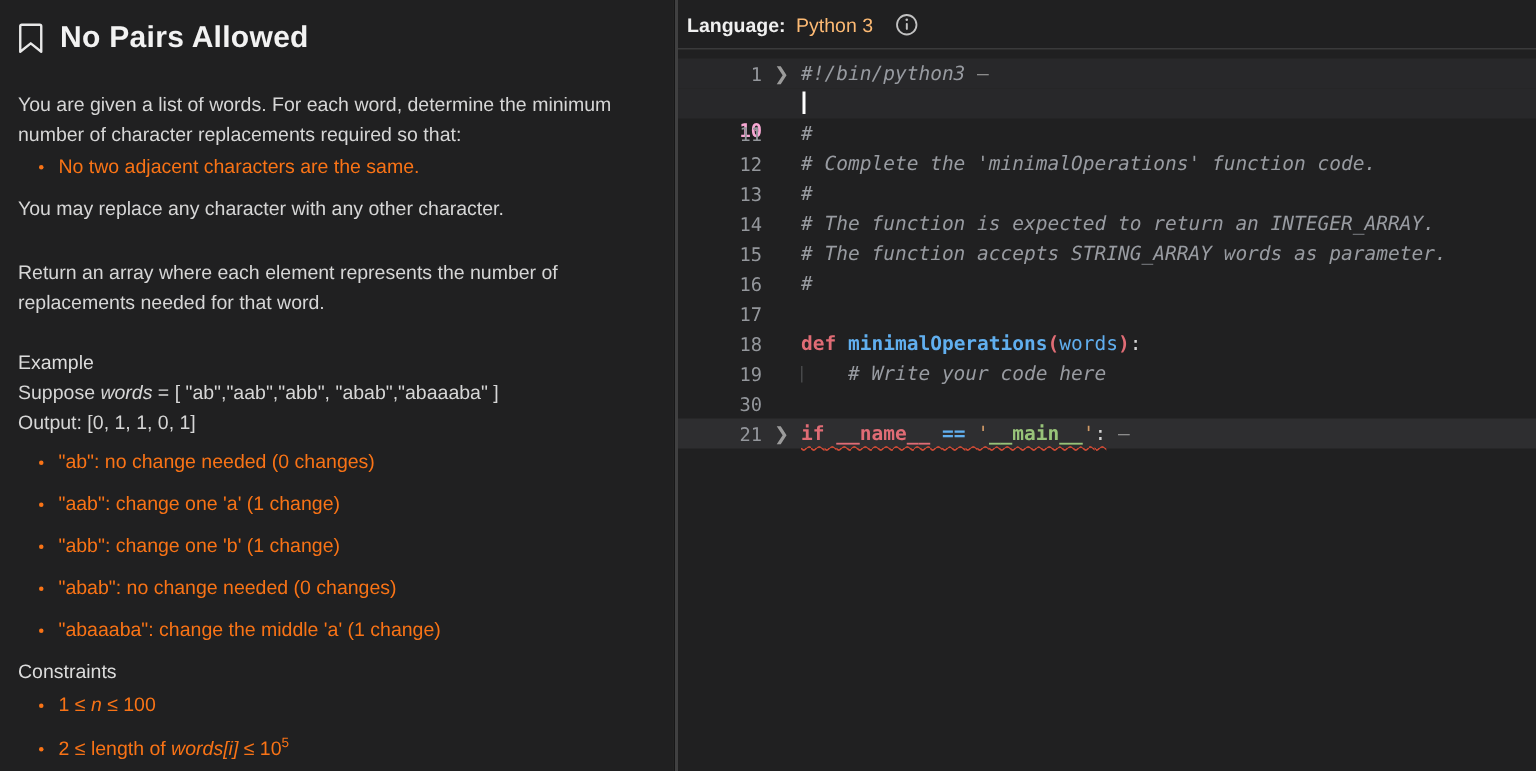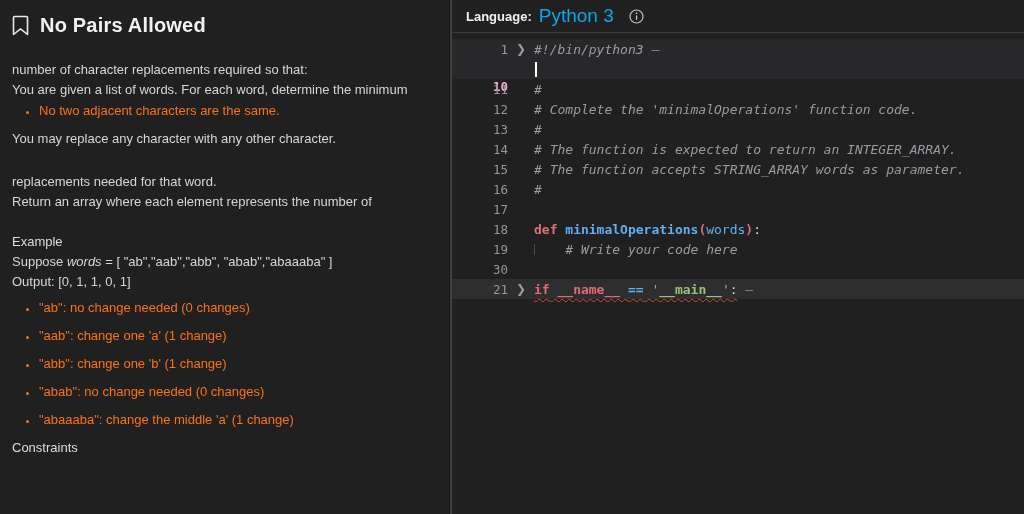--- a/index.html
+++ b/index.html
@@ -40,24 +40,24 @@
   
   .divider {
     position:absolute; left:449px; top:0; width:3px; height:514px;
     background:#404041; border-left:1px solid #161617;
   }
 
   
   .right-panel { position:absolute; left:452px; top:0; width:572px; height:514px; background:#202021; }
   .editor-header {
     height:33px; display:flex; align-items:center; gap:7px;
-    padding-left:14px; border-bottom:1px solid #3a3a3b; background:#202021;
+    padding-left:6px; border-bottom:1px solid #3a3a3b; background:#202021;
   }
   .lang-label { font-size:13px; font-weight:bold; color:#f0f0f0; }
-  .lang-value { font-size:19px; color:#0ea5e9; }
+  .lang-value { font-size:13px; color:#fdba74; }
   .info-icon { margin-left:8px; cursor:pointer; display:flex; align-items:center; }
 
   .code-area { padding-top:6px; font-family:"DejaVu Sans Mono", monospace; }
   .line { display:flex; align-items:center; height:20px; }
   .line.hl-soft { background:#28282a; }
   .line.hl-strong { background:#2e2e30; }
   .num { width:56px; text-align:right; font-size:12.5px; color:#94979c; flex:none; }
   .num.active { color:#f9a8d4; font-weight:bold;margin-top:35px; }
   .fold-col { width:26px; text-align:center; color:#9b9b9b; font-size:12px; flex:none; cursor:pointer; font-family:"Liberation Sans",sans-serif; }
   .code { flex:1; white-space:pre; font-size:13px; color:#d4d4d4; position:relative; }
@@ -93,46 +93,50 @@
   <div class="title-row">
     <span>
       <svg width="17" height="21" viewBox="0 0 17 21" fill="none">
         <path d="M2.5 1.5h12a1 1 0 0 1 1 1v17l-7-5.6-7 5.6v-17a1 1 0 0 1 1-1z" stroke="#e8e8e8" stroke-width="1.6" stroke-linejoin="round"></path>
       </svg>
     </span>
     <span class="page-title">No Pairs Allowed</span>
   </div>
 
   <div class="para" id="intro-lines">
+      <div>You are given a list of words. For each word, determine the minimum</div>
       <div>number of character replacements required so that:</div>
-      <div>You are given a list of words. For each word, determine the minimum</div>
     </div>
   <ul class="bullet-list intro-list" id="intro-bullets">
       <li>No two adjacent characters are the same.</li>
     </ul>
 
   <div class="para p-replace">You may replace any character with any other character.</div>
 
   <div class="para p-return" id="return-lines">
+      <div>Return an array where each element represents the number of</div>
       <div>replacements needed for that word.</div>
-      <div>Return an array where each element represents the number of</div>
     </div>
 
   <div class="section-heading">Example</div>
   <div class="example-line" id="suppose-line"><span>Suppose </span><span class="it">words</span><span> = [ "ab","aab","abb", "abab","abaaaba" ]</span></div>
   <div class="example-line">Output: [0, 1, 1, 0, 1]</div>
   <ul class="bullet-list example-list" id="example-bullets">
       <li>"ab": no change needed (0 changes)</li>
       <li>"aab": change one 'a' (1 change)</li>
       <li>"abb": change one 'b' (1 change)</li>
       <li>"abab": no change needed (0 changes)</li>
       <li>"abaaaba": change the middle 'a' (1 change)</li>
     </ul>
 
   <div class="section-heading" style="margin-top:8px">Constraints</div>
+  <ul class="bullet-list constraints-list" id="constraints-list">
+      <li><span>1 ≤ </span><span class="it">n</span><span> ≤ 100</span></li>
+      <li><span>2 ≤ length of </span><span class="it">words[i]</span><span> ≤ 10</span><sup>5</sup></li>
+    </ul>
 </div>
 
 <div class="divider"></div>
 
 <div class="right-panel">
   <div class="editor-header">
     <span class="lang-label">Language:</span>
     <span class="lang-value">Python 3</span>
     <span class="info-icon">
       <svg width="15" height="15" viewBox="0 0 15 15" fill="none">

